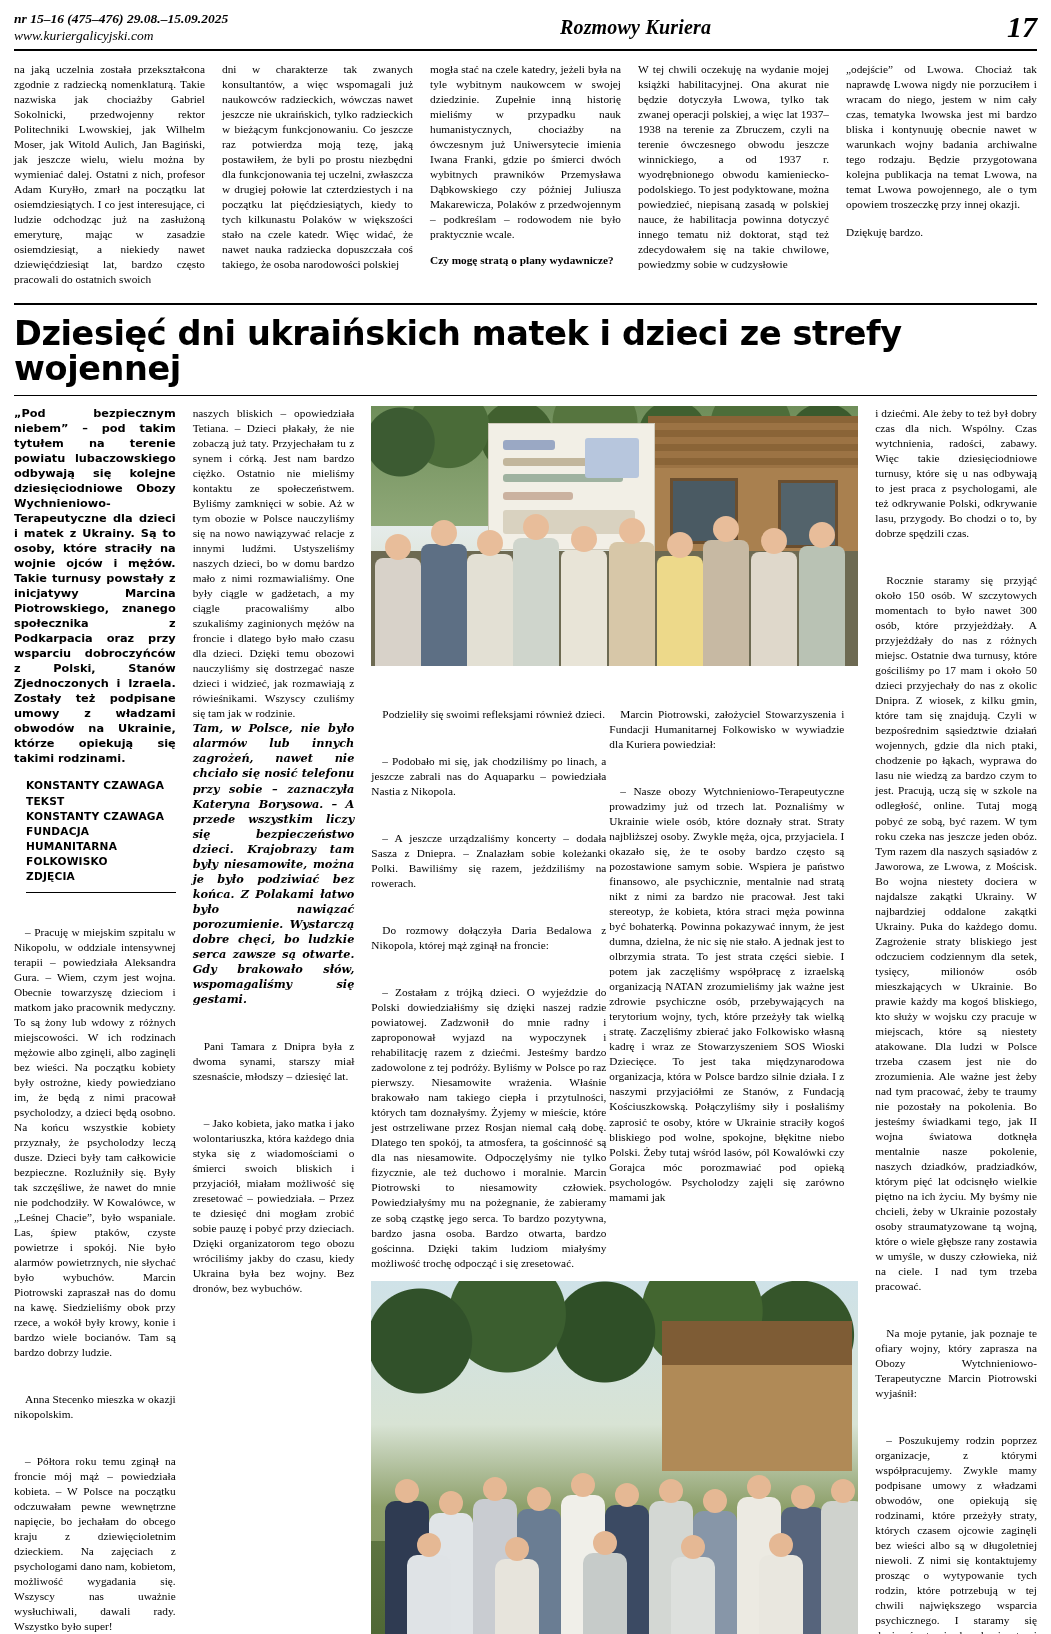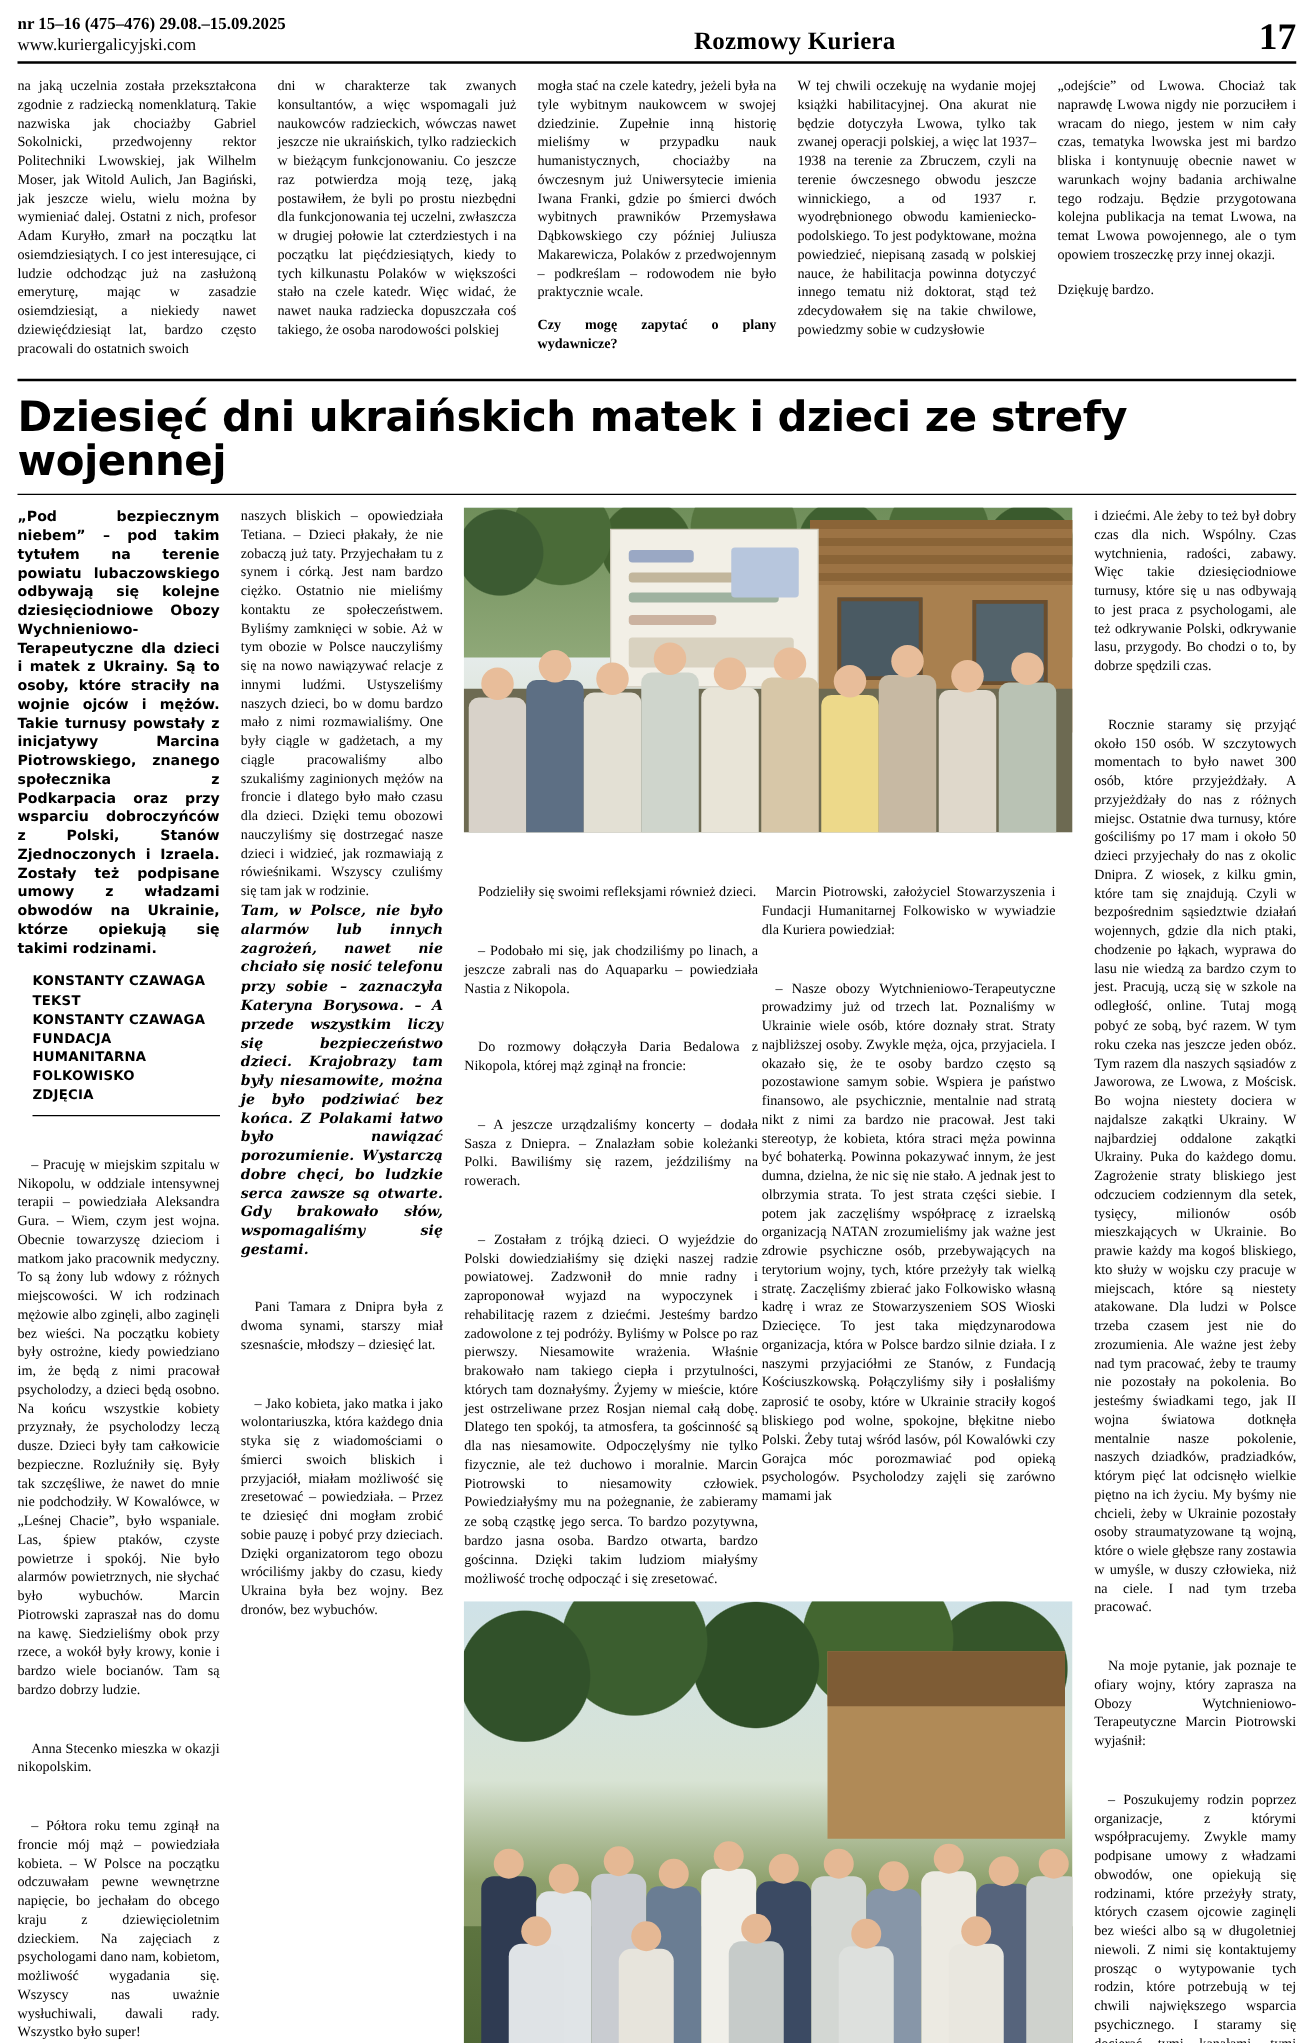--- a/index.html
+++ b/index.html
@@ -13,24 +13,25 @@
   .page{
     width:1051px;
     min-height:1634px;
     position:relative;
     box-sizing:border-box;
     padding:10px 14px 8px 14px;
   }
   
   .masthead{
     display:flex;
-    align-items:flex-end;
+    align-items:center;
     justify-content:space-between;
     border-bottom:2.5px solid #000;
     padding-bottom:4px;
+    font-style:italic;
   }
   .mast-left{font-size:13.5px;line-height:1.28;}
   .mast-left .issue{font-weight:bold;}
   .mast-left .site{font-weight:normal;}
   .mast-center{
     font-size:20px;
     font-weight:bold;
     letter-spacing:.2px;
     padding-top:1px;
     margin-left:36px;
@@ -190,21 +191,21 @@
 
   <div class="top-article">
     <div class="col">
       <p>na jaką uczelnia została przekształcona zgodnie z radziecką nomenklaturą. Takie nazwiska jak chociażby Gabriel Sokolnicki, przedwojenny rektor Politechniki Lwowskiej, jak Wilhelm Moser, jak Witold Aulich, Jan Bagiński, jak jeszcze wielu, wielu można by wymieniać dalej. Ostatni z nich, profesor Adam Kuryłło, zmarł na początku lat osiemdziesiątych. I co jest interesujące, ci ludzie odchodząc już na zasłużoną emeryturę, mając w zasadzie osiemdziesiąt, a niekiedy nawet dziewięćdziesiąt lat, bardzo często pracowali do ostatnich swoich</p>
     </div>
     <div class="col">
       <p>dni w charakterze tak zwanych konsultantów, a więc wspomagali już naukowców radzieckich, wówczas nawet jeszcze nie ukraińskich, tylko radzieckich w bieżącym funkcjonowaniu. Co jeszcze raz potwierdza moją tezę, jaką postawiłem, że byli po prostu niezbędni dla funkcjonowania tej uczelni, zwłaszcza w drugiej połowie lat czterdziestych i na początku lat pięćdziesiątych, kiedy to tych kilkunastu Polaków w większości stało na czele katedr. Więc widać, że nawet nauka radziecka dopuszczała coś takiego, że osoba narodowości polskiej</p>
     </div>
     <div class="col">
       <p>mogła stać na czele katedry, jeżeli była na tyle wybitnym naukowcem w swojej dziedzinie. Zupełnie inną historię mieliśmy w przypadku nauk humanistycznych, chociażby na ówczesnym już Uniwersytecie imienia Iwana Franki, gdzie po śmierci dwóch wybitnych prawników Przemysława Dąbkowskiego czy później Juliusza Makarewicza, Polaków z przedwojennym – podkreślam – rodowodem nie było praktycznie wcale.</p>
-      <p class="q" style="margin-top:11px">Czy mogę zapytać o plany wydawnicze?</p>
+      <p class="q" style="margin-top:11px">Czy mogę stratą o plany wydawnicze?</p>
     </div>
     <div class="col">
       <p>W tej chwili oczekuję na wydanie mojej książki habilitacyjnej. Ona akurat nie będzie dotyczyła Lwowa, tylko tak zwanej operacji polskiej, a więc lat 1937–1938 na terenie za Zbruczem, czyli na terenie ówczesnego obwodu jeszcze winnickiego, a od 1937 r. wyodrębnionego obwodu kamieniecko-podolskiego. To jest podyktowane, można powiedzieć, niepisaną zasadą w polskiej nauce, że habilitacja powinna dotyczyć innego tematu niż doktorat, stąd też zdecydowałem się na takie chwilowe, powiedzmy sobie w cudzysłowie</p>
     </div>
     <div class="col">
       <p>„odejście” od Lwowa. Chociaż tak naprawdę Lwowa nigdy nie porzuciłem i wracam do niego, jestem w nim cały czas, tematyka lwowska jest mi bardzo bliska i kontynuuję obecnie nawet w warunkach wojny badania archiwalne tego rodzaju. Będzie przygotowana kolejna publikacja na temat Lwowa, na temat Lwowa powojennego, ale o tym opowiem troszeczkę przy innej okazji.</p>
       <p class="thanks" style="margin-top:13px">Dziękuję bardzo.</p>
     </div>
   </div>
 
@@ -286,22 +287,22 @@
           <div class="p1-kid" style="left:428px;height:120px;background:#b9c2b4">
               <span class="p1-head"></span>
             </div>
         </div>
       </div>
 
       <div style="display:flex;gap:3px">
         <div class="bcol">
           <p class="ind">Podzieliły się swoimi refleksjami również dzieci.</p>
           <p class="ind">– Podobało mi się, jak chodziliśmy po linach, a jeszcze zabrali nas do Aquaparku – powiedziała Nastia z Nikopola.</p>
+          <p class="ind">– A jeszcze urządzaliśmy koncerty – dodała Sasza z Dniepra. – Znalazłam sobie koleżanki Polki. Bawiliśmy się razem, jeździliśmy na rowerach.</p>
           <p class="ind">Do rozmowy dołączyła Daria Bedalowa z Nikopola, której mąż zginął na froncie:</p>
-          <p class="ind">– A jeszcze urządzaliśmy koncerty – dodała Sasza z Dniepra. – Znalazłam sobie koleżanki Polki. Bawiliśmy się razem, jeździliśmy na rowerach.</p>
           <p class="ind">– Zostałam z trójką dzieci. O wyjeździe do Polski dowiedziałiśmy się dzięki naszej radzie powiatowej. Zadzwonił do mnie radny i zaproponował wyjazd na wypoczynek i rehabilitację razem z dziećmi. Jesteśmy bardzo zadowolone z tej podróży. Byliśmy w Polsce po raz pierwszy. Niesamowite wrażenia. Właśnie brakowało nam takiego ciepła i przytulności, których tam doznałyśmy. Żyjemy w mieście, które jest ostrzeliwane przez Rosjan niemal całą dobę. Dlatego ten spokój, ta atmosfera, ta gościnność są dla nas niesamowite. Odpoczęlyśmy nie tylko fizycznie, ale też duchowo i moralnie. Marcin Piotrowski to niesamowity człowiek. Powiedziałyśmy mu na pożegnanie, że zabieramy ze sobą cząstkę jego serca. To bardzo pozytywna, bardzo jasna osoba. Bardzo otwarta, bardzo gościnna. Dzięki takim ludziom miałyśmy możliwość trochę odpocząć i się zresetować.</p>
         </div>
         <div class="bcol">
           <p class="ind">Marcin Piotrowski, założyciel Stowarzyszenia i Fundacji Humanitarnej Folkowisko w wywiadzie dla Kuriera powiedział:</p>
           <p class="ind">– Nasze obozy Wytchnieniowo-Terapeutyczne prowadzimy już od trzech lat. Poznaliśmy w Ukrainie wiele osób, które doznały strat. Straty najbliższej osoby. Zwykle męża, ojca, przyjaciela. I okazało się, że te osoby bardzo często są pozostawione samym sobie. Wspiera je państwo finansowo, ale psychicznie, mentalnie nad stratą nikt z nimi za bardzo nie pracował. Jest taki stereotyp, że kobieta, która straci męża powinna być bohaterką. Powinna pokazywać innym, że jest dumna, dzielna, że nic się nie stało. A jednak jest to olbrzymia strata. To jest strata części siebie. I potem jak zaczęliśmy współpracę z izraelską organizacją NATAN zrozumieliśmy jak ważne jest zdrowie psychiczne osób, przebywających na terytorium wojny, tych, które przeżyły tak wielką stratę. Zaczęliśmy zbierać jako Folkowisko własną kadrę i wraz ze Stowarzyszeniem SOS Wioski Dziecięce. To jest taka międzynarodowa organizacja, która w Polsce bardzo silnie działa. I z naszymi przyjaciółmi ze Stanów, z Fundacją Kościuszkowską. Połączyliśmy siły i posłaliśmy zaprosić te osoby, które w Ukrainie straciły kogoś bliskiego pod wolne, spokojne, błękitne niebo Polski. Żeby tutaj wśród lasów, pól Kowalówki czy Gorajca móc porozmawiać pod opieką psychologów. Psycholodzy zajęli się zarówno mamami jak</p>
         </div>
       </div>
 
       <div class="photo photo-bottom">
         <div class="p2-sky"></div>

